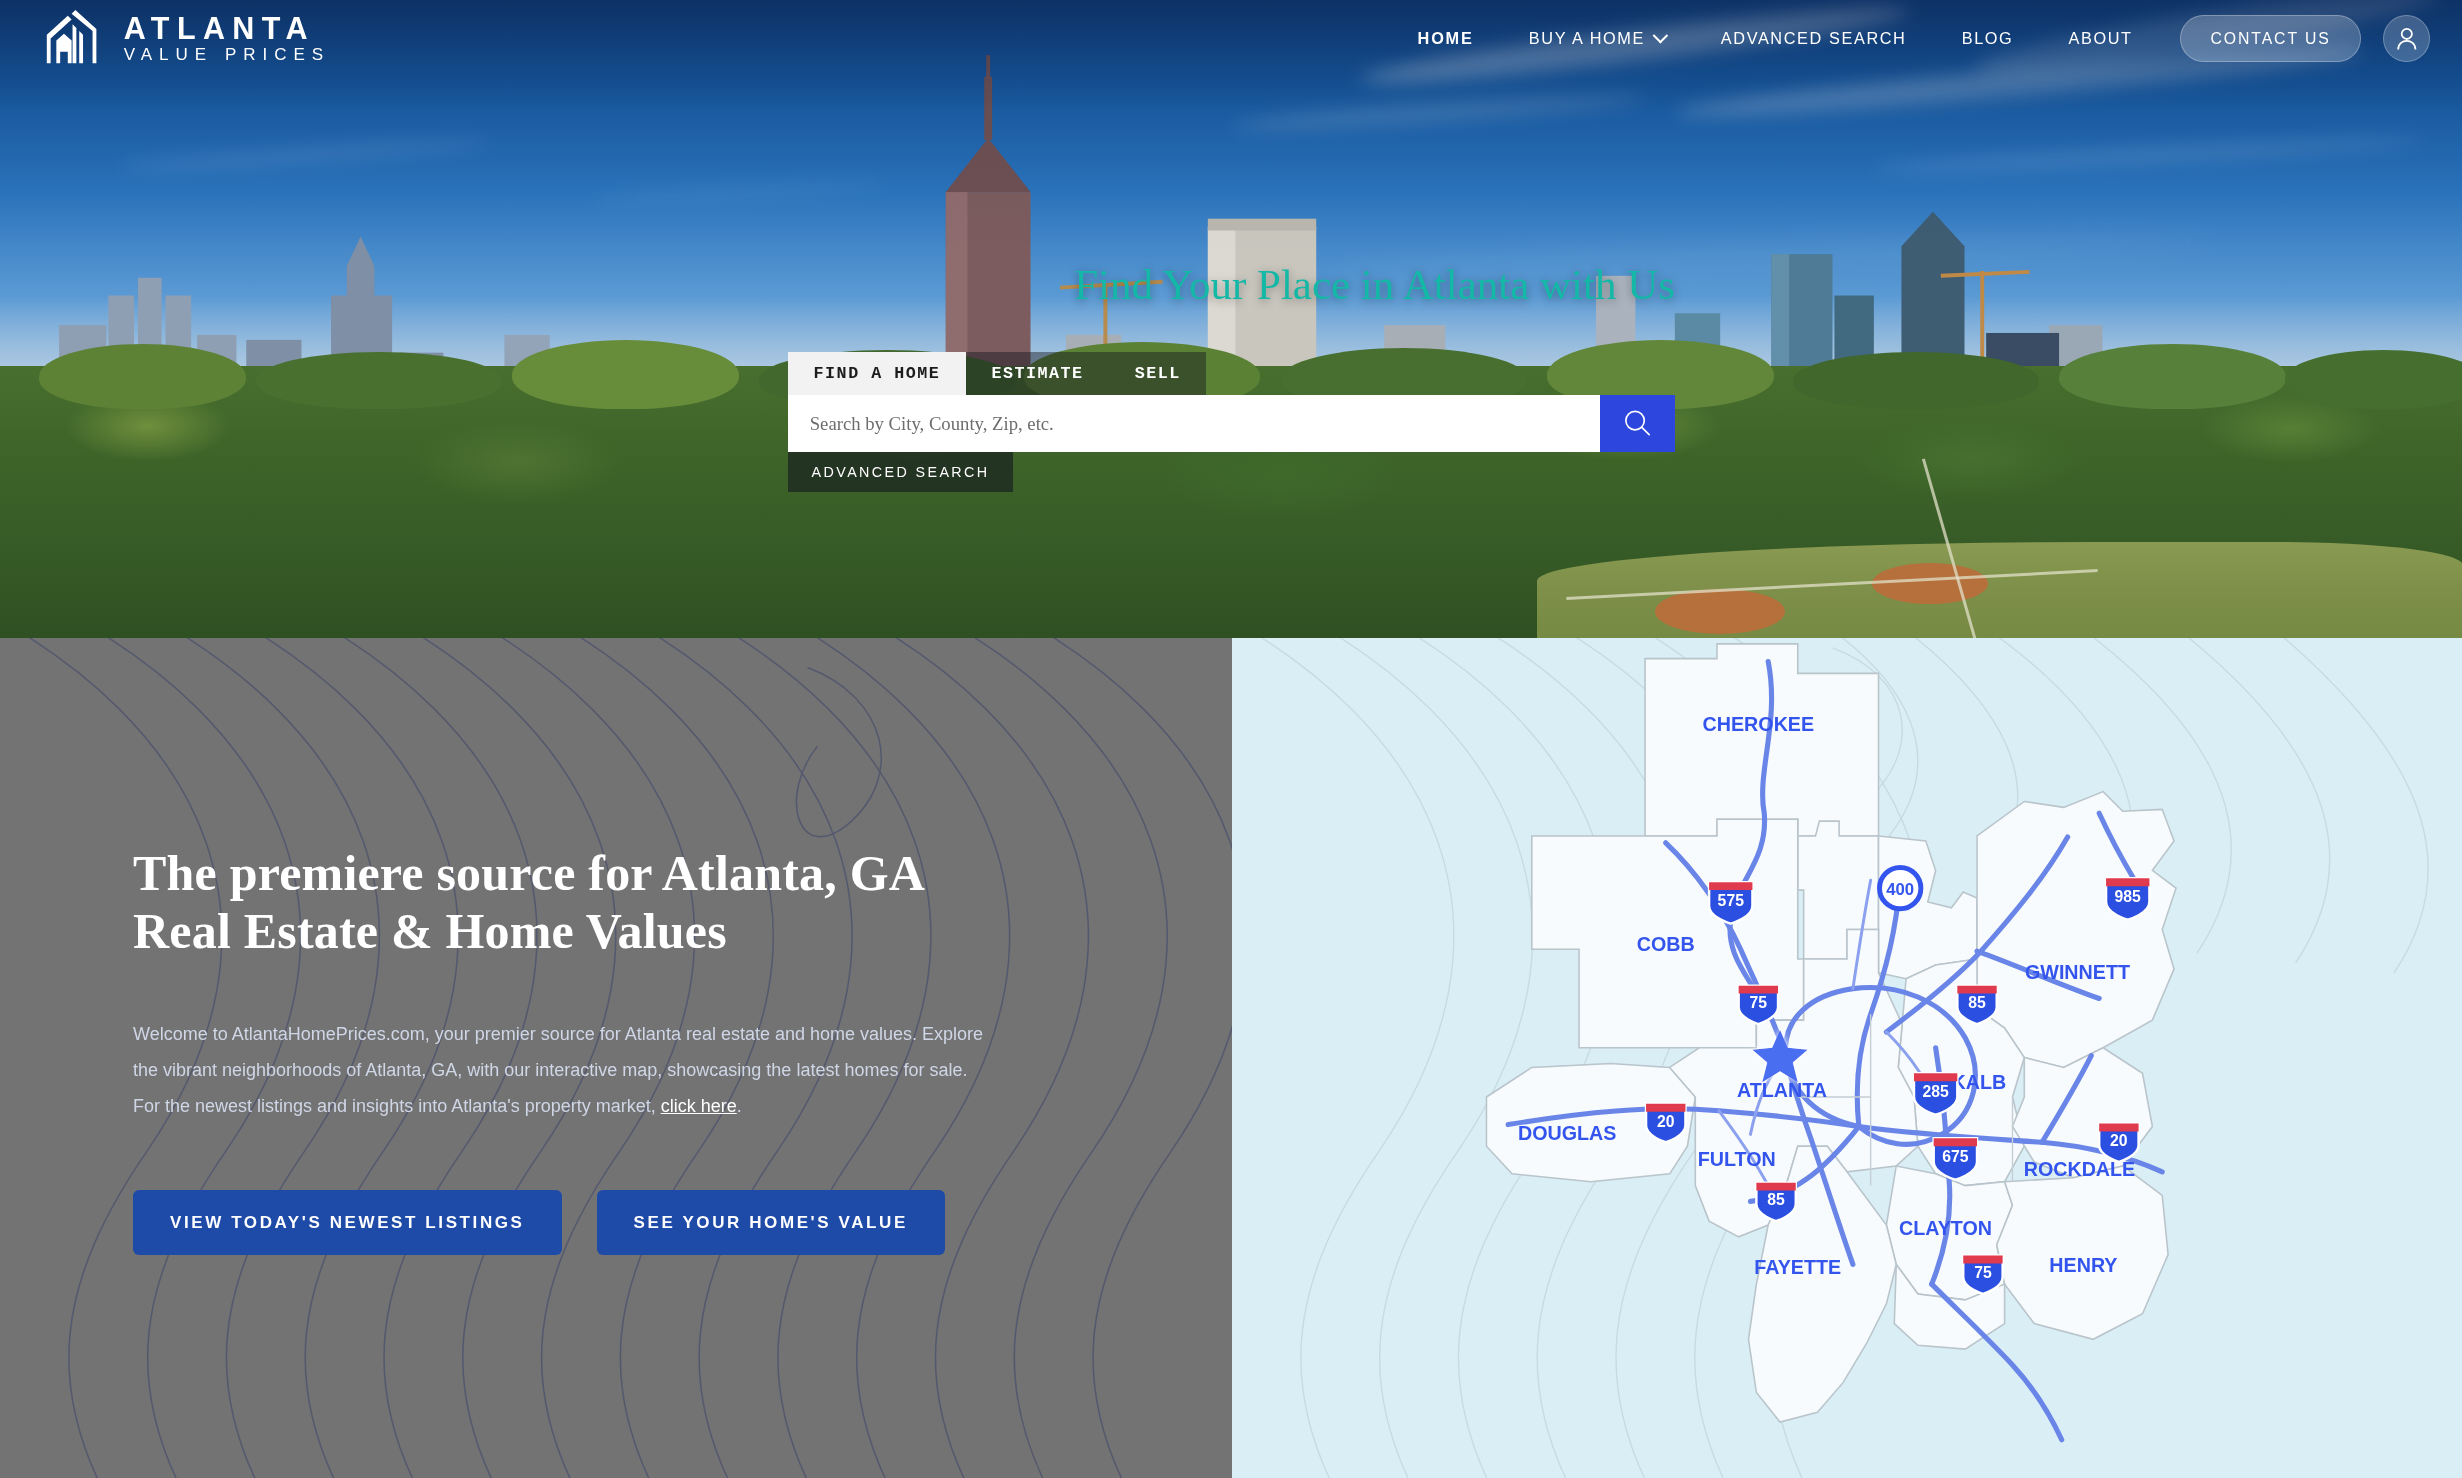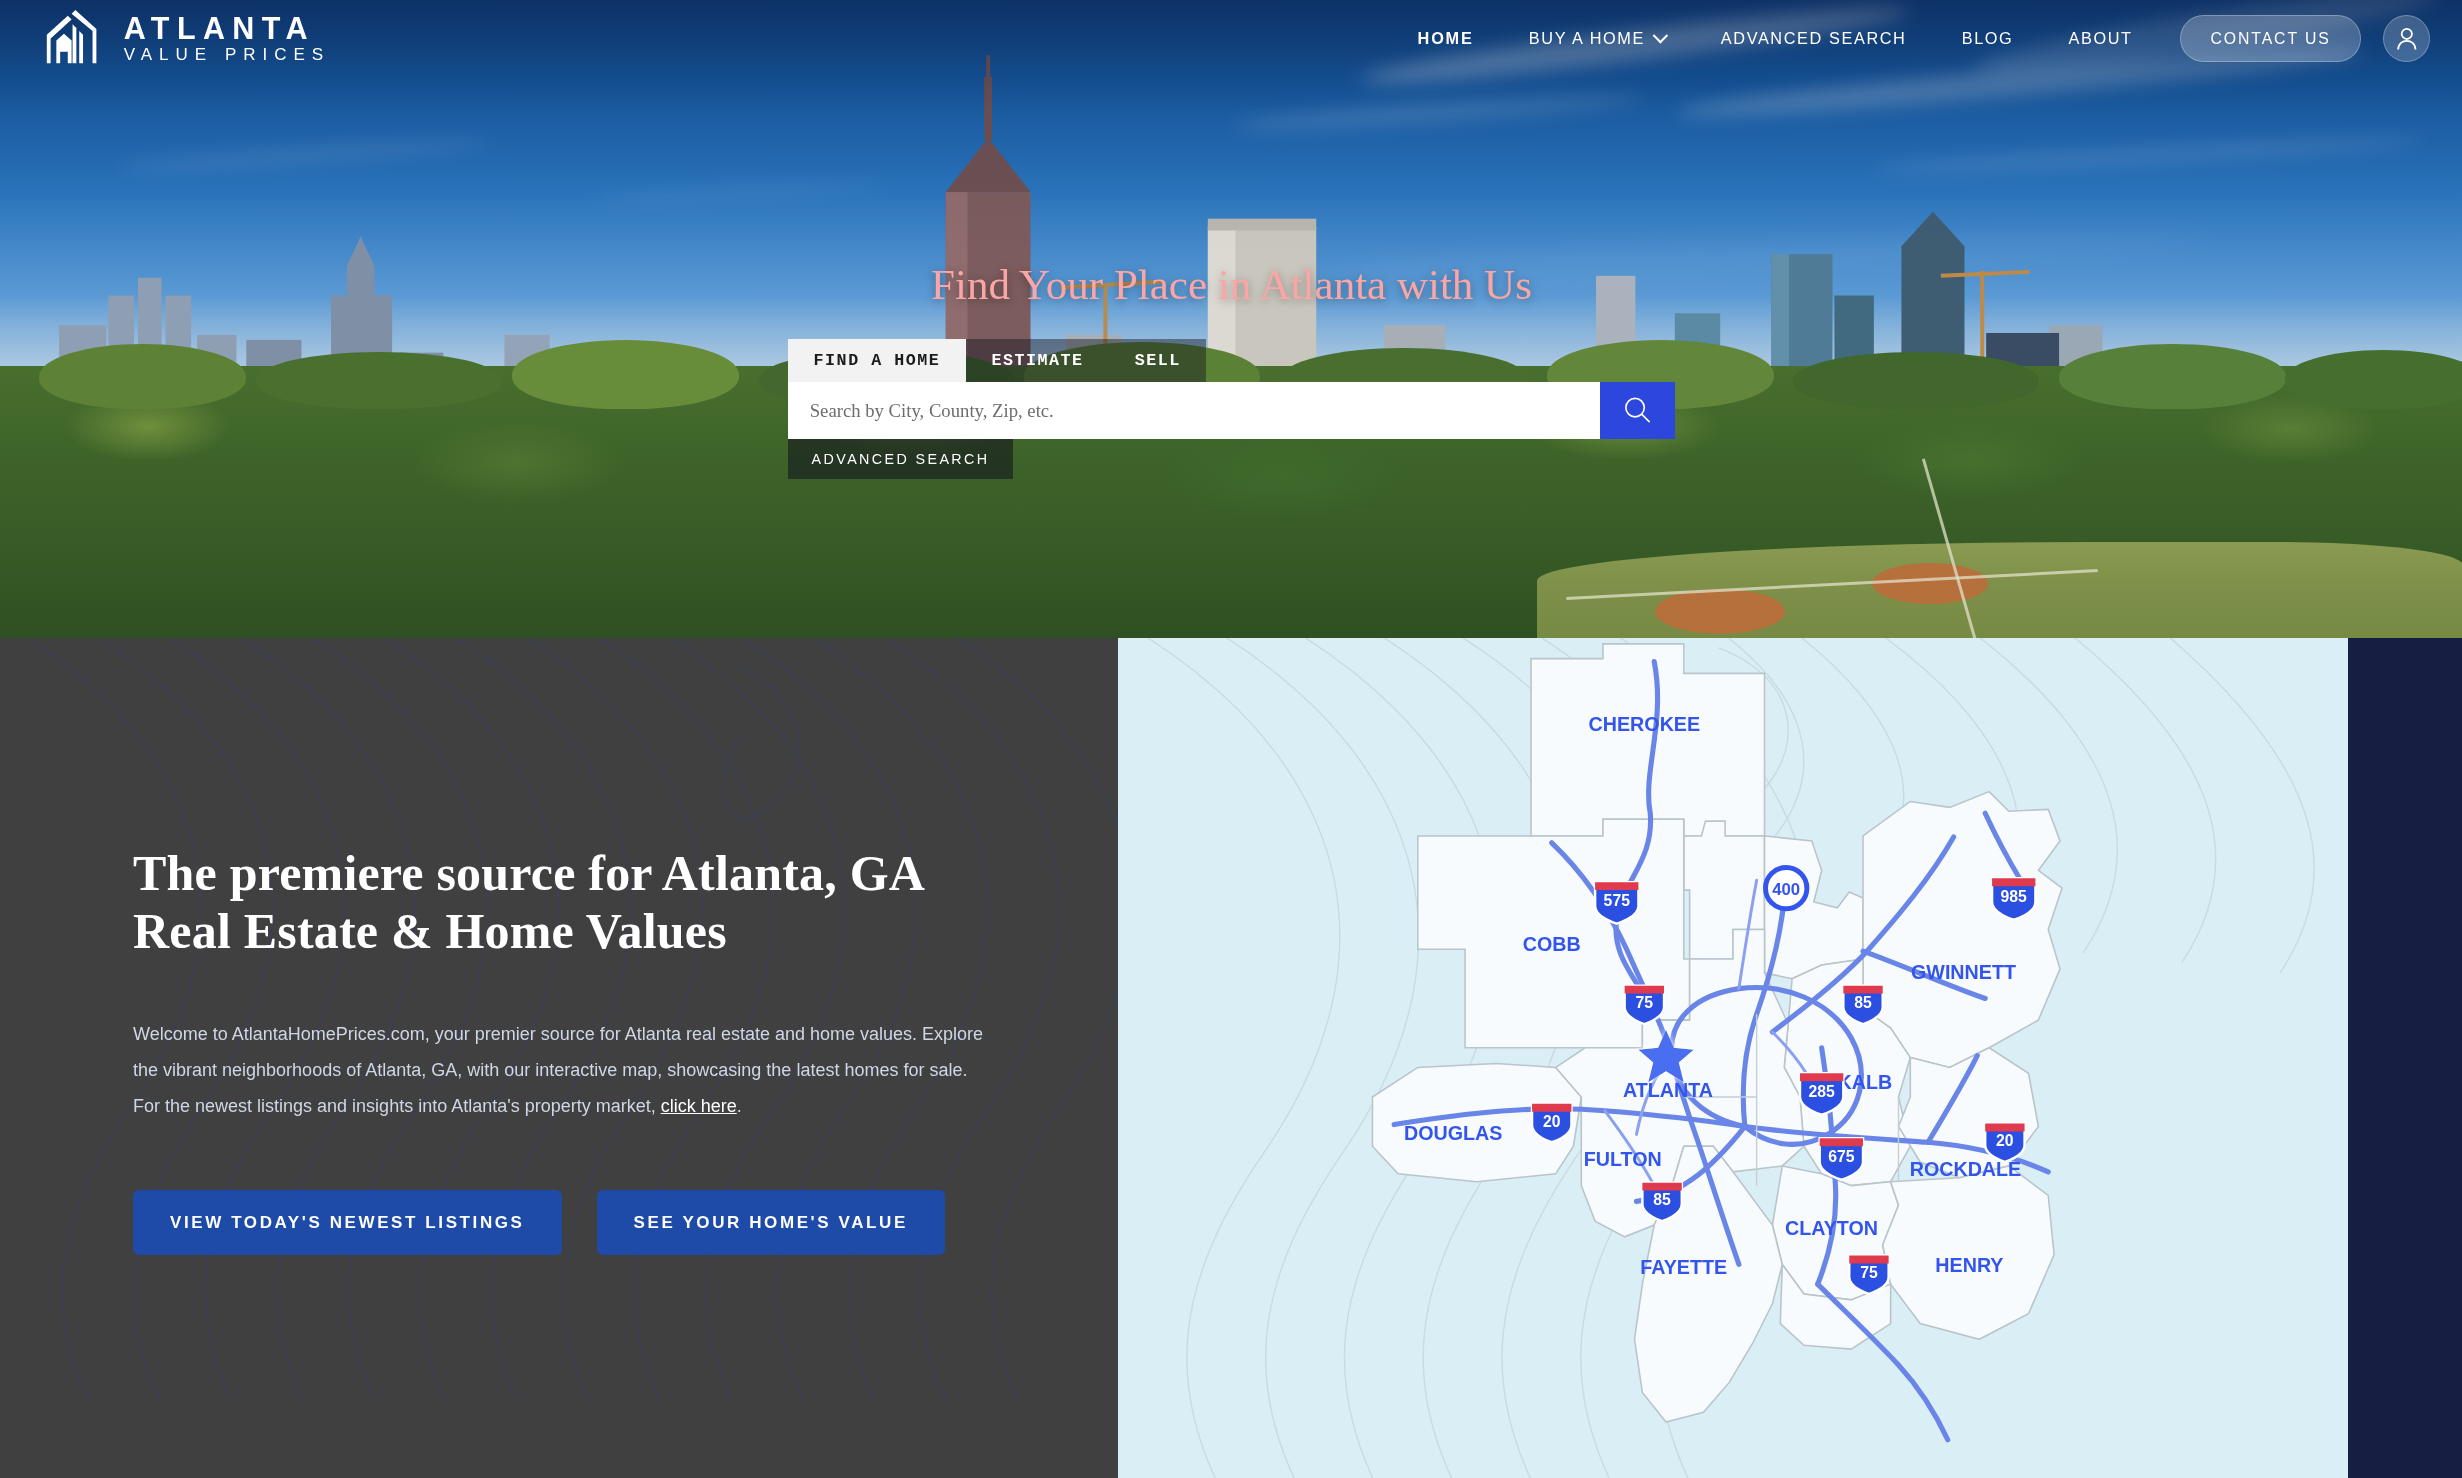--- a/index.html
+++ b/index.html
@@ -90,22 +90,22 @@
     background:rgba(255,255,255,.20); border:1px solid rgba(255,255,255,.25);
     display:flex; align-items:center; justify-content:center;
   }
 
   
   .hero-center {
     position:absolute; left:788px; top:261px; width:887px; z-index:20;
   }
   .hero-title {
     font-family:"Liberation Serif", serif;
-    color:#fca5a5; font-size:43px; line-height:1.1; text-align:center;
-    text-shadow:0 2px 9.9px rgba(0,0,0,.35); margin-bottom:31px; white-space:nowrap;
+    color:#14b8a6; font-size:43px; line-height:1.1; text-align:right;
+    text-shadow:0 2px 9.9px rgba(0,0,0,.35); margin-bottom:44px; white-space:nowrap;
   }
   .tabs { display:flex; height:43px; }
   .tab {
     display:flex; align-items:center; justify-content:center;
     font-size:16.7px; font-weight:700; letter-spacing:1.5px; color:#fff;
     background:rgba(20,22,30,.45); padding:0 25.6px; cursor:pointer;font-family:Liberation Mono, monospace;
   }
   .tab.active { background:#f2f2f2; color:#1c1c1c; }
   .searchbar { display:flex; height:57px; width:887px; }
   .search-input {
@@ -122,21 +122,21 @@
     background:rgba(20,22,30,.6); color:#fff; font-size:14.3px; letter-spacing:2.4px;
     padding:11.8px 23.6px; text-decoration:none;
   }
 
   
   .lower { position:absolute; left:0; top:638px; width:2463px; height:840px; display:flex; }
   .contours {
     position:absolute; inset:0; pointer-events:none; opacity:.5;
   }
   .left-panel {
-    position:relative; width:1118px; height:840px; background:#404040; overflow:hidden;
+    position:relative; width:1232px; height:840px; background:#737373; overflow:hidden;
   }
   .left-inner { position:relative; padding:206px 0 0 133px; width:985px; z-index:2; }
   .lead-title {
     font-family:"Liberation Serif", serif; color:#fff;
     font-size:50px; line-height:1.16; letter-spacing:0.2px;
   }
   .lead-body {
     margin-top:56px; color:#cfd6e6; font-size:18px; line-height:2.0; max-width:946px;
   }
   .lead-body a { color:#fff; }

